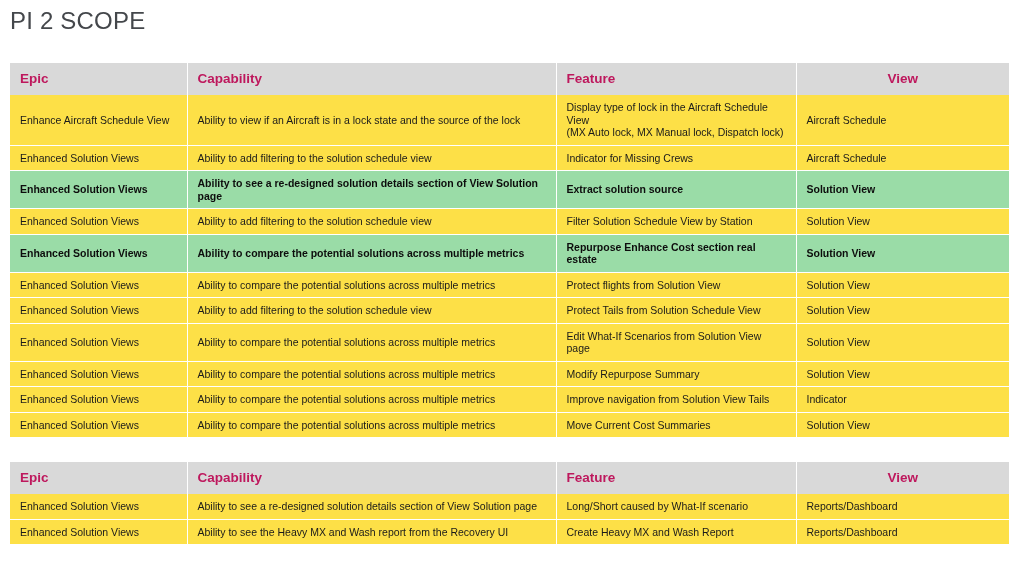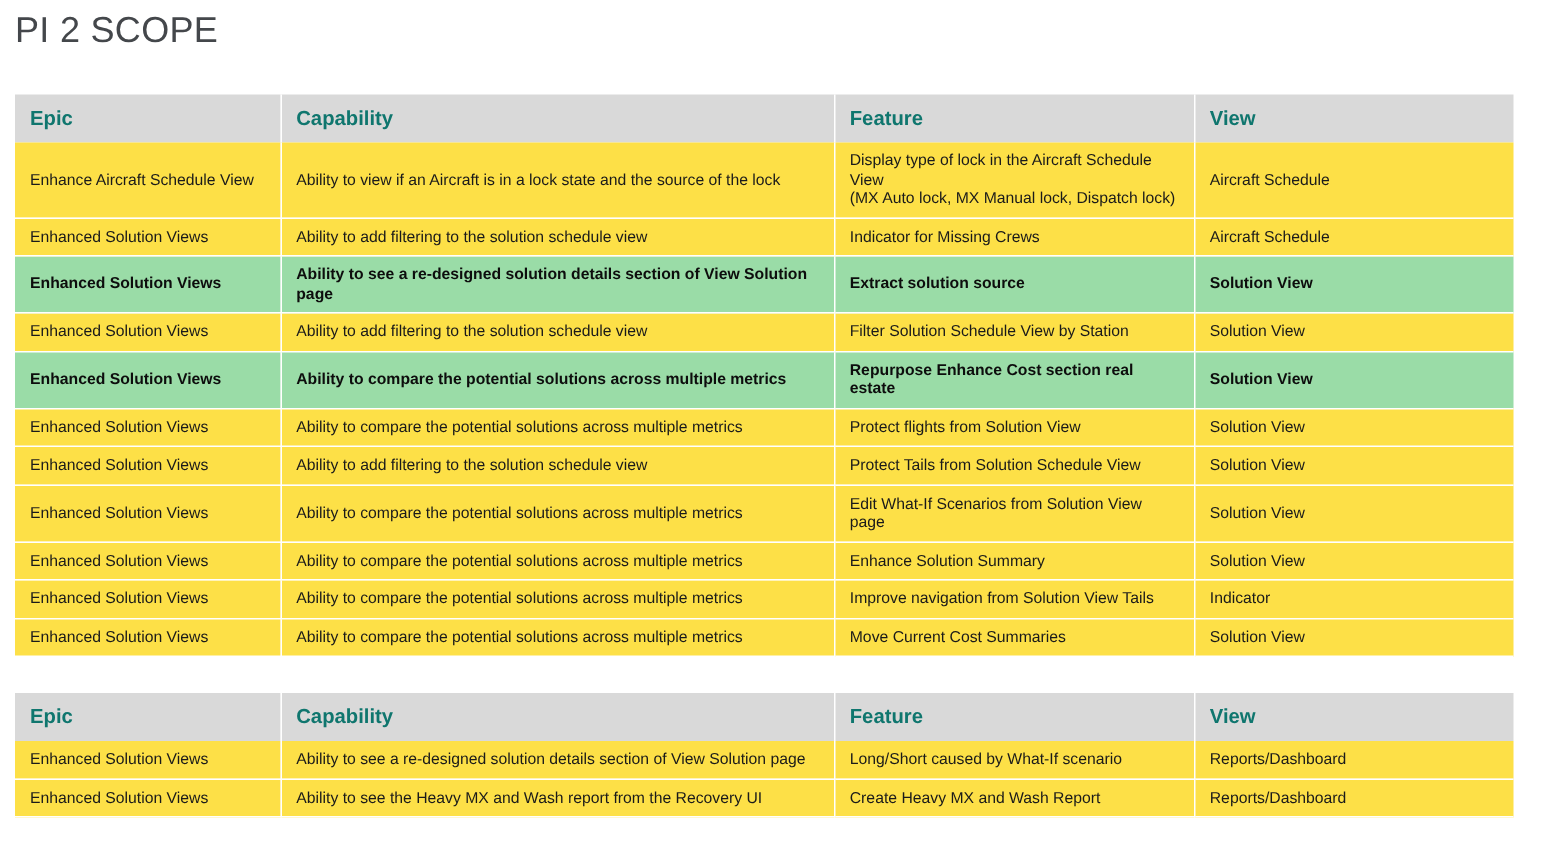--- a/index.html
+++ b/index.html
@@ -46,31 +46,31 @@
     table-layout: fixed;
   }
 
   table.scope-table col.c-epic       { width: 177px; }
   table.scope-table col.c-capability { width: 369px; }
   table.scope-table col.c-feature    { width: 240px; }
   table.scope-table col.c-view       { width: 213px; }
 
   table.scope-table thead th {
     background: #d9d9d9;
-    color: #0f766e;
+    color: #be185d;
     font-size: 13.5px;
     font-weight: bold;
     text-align: left;
     padding: 8px 10px 9px 10px;
     height: 30px;
     vertical-align: middle;
     border-right: 1px solid #ffffff;
     line-height: 15px;
   }
-  table.scope-table thead th:last-child { border-right: none; }
+  table.scope-table thead th:last-child { border-right: none; text-align: center; }
 
   table.scope-table tbody td {
     background: #f5f5f5;
     color: #1a1a1a;
     font-size: 10.5px;
     font-weight: 400;
     text-align: left;
     padding: 6px 10px 6px 10px;
     vertical-align: middle;
     border-right: 1px solid #ffffff;
@@ -157,21 +157,21 @@
           </tr>
           <tr class="row-default">
             <td>Enhanced Solution Views</td>
             <td>Ability to compare the potential solutions across multiple metrics</td>
             <td>Edit What-If Scenarios from Solution View page</td>
             <td>Solution View</td>
           </tr>
           <tr class="row-default">
             <td>Enhanced Solution Views</td>
             <td>Ability to compare the potential solutions across multiple metrics</td>
-            <td>Enhance Solution Summary</td>
+            <td>Modify Repurpose Summary</td>
             <td>Solution View</td>
           </tr>
           <tr class="row-default">
             <td>Enhanced Solution Views</td>
             <td>Ability to compare the potential solutions across multiple metrics</td>
             <td>Improve navigation from Solution View Tails</td>
             <td>Indicator</td>
           </tr>
           <tr class="row-default">
             <td>Enhanced Solution Views</td>

